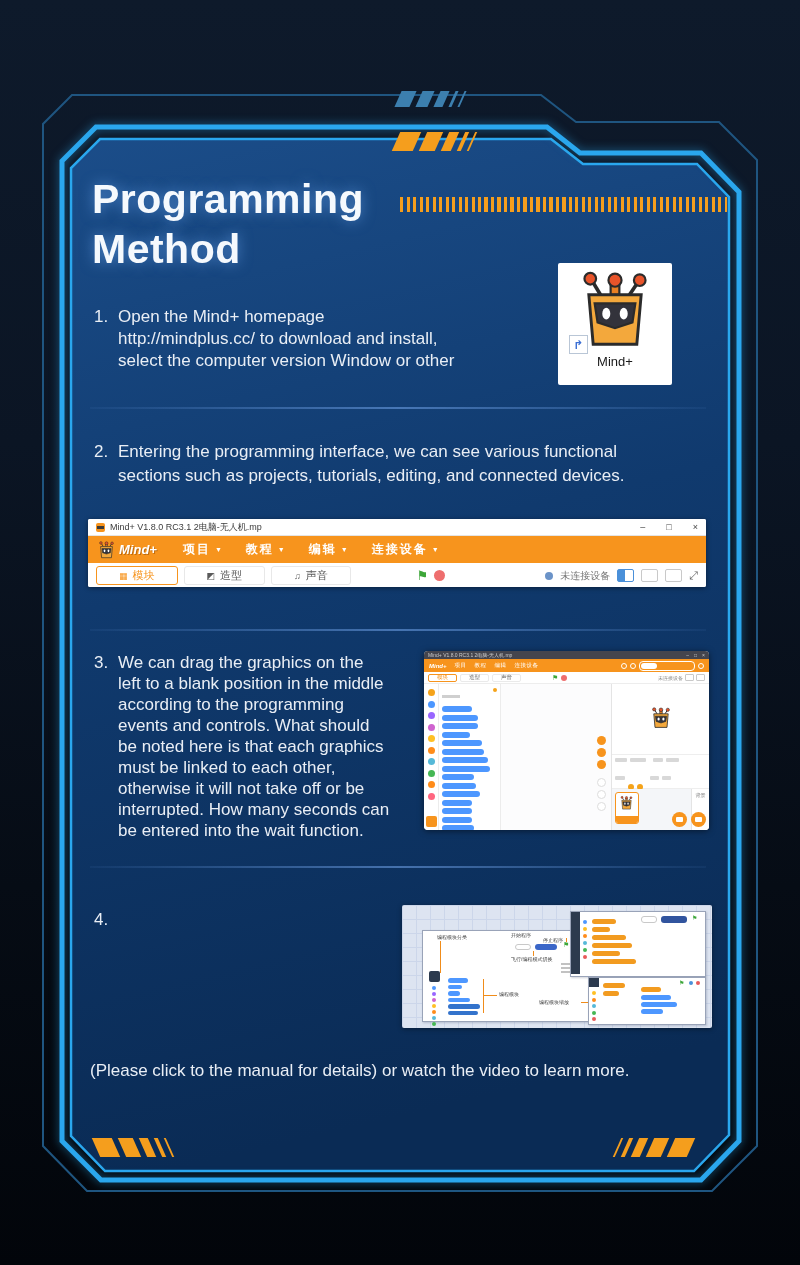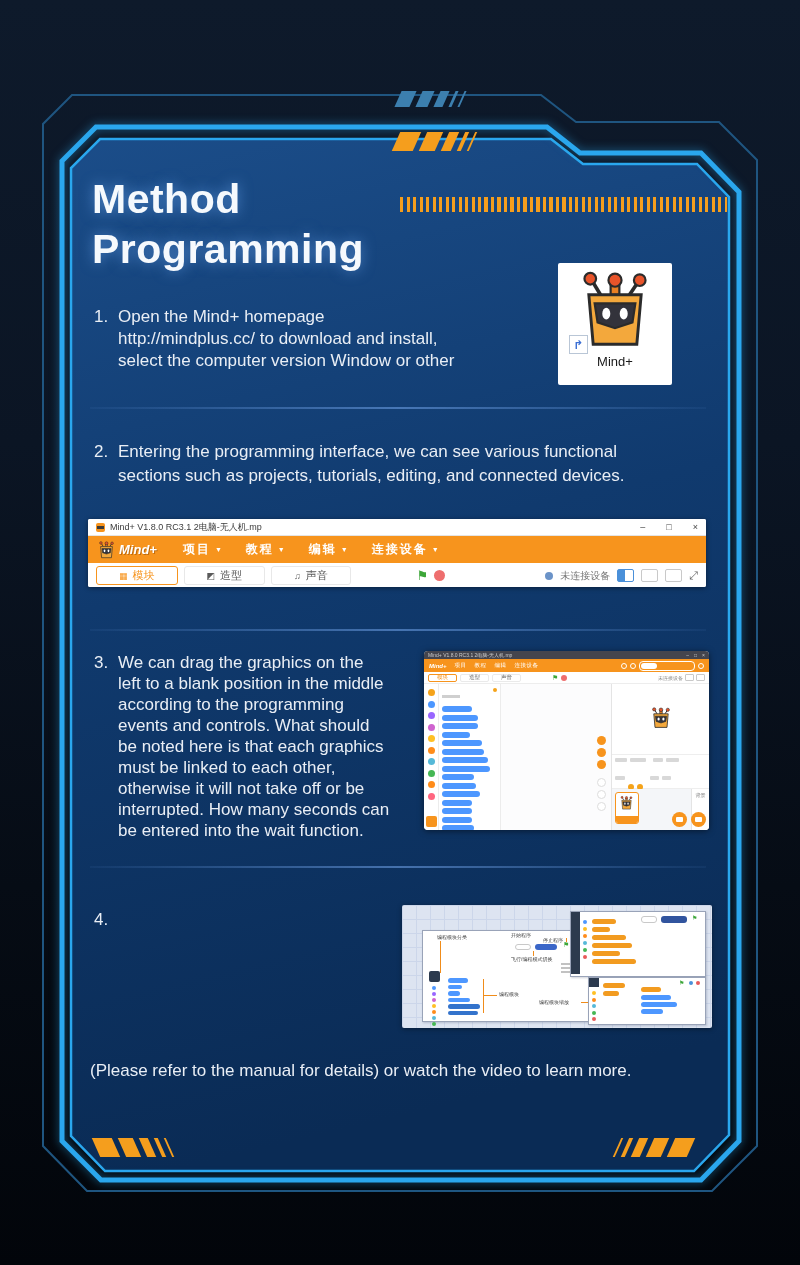--- a/index.html
+++ b/index.html
@@ -200,22 +200,22 @@
 </div>
 <div class="slashes abs" style="left:617px;top:1138px;height:19px;">
   <span class="sl sl-orange skL" style="width:2px;"></span>
   <span class="sl sl-orange skL" style="width:4px;"></span>
   <span class="sl sl-orange skL" style="width:9px;"></span>
   <span class="sl sl-orange skL" style="width:15px;"></span>
   <span class="sl sl-orange skL" style="width:20px;"></span>
 </div>
 
 <div class="abs title">
+  <div>Programming</div>
   <div>Method</div>
-  <div>Programming</div>
 </div>
 <div class="abs tickstrip"></div>
 
 <div class="abs step" style="left:94px;top:306px;width:440px;line-height:22px;">
   <span class="num">1.</span>
   <span class="txt">Open the Mind+ homepage
 http://mindplus.cc/ to download and install,
 select the computer version Window or other</span>
 </div>
 
@@ -438,21 +438,21 @@
       </div>
     </div>
   </div>
 </div>
 
 <div class="abs sep" style="top:866px;"></div>
 
 <div class="abs step" style="left:94px;top:910px;width:630px;line-height:19px;">
   <span class="num">4.</span>
 </div>
-<div class="abs footerline" style="left:90px;top:1061px;width:630px;">(Please refer to the manual for details) or watch the video to learn more.</div>
+<div class="abs footerline" style="left:90px;top:1061px;width:630px;">(Please click to the manual for details) or watch the video to learn more.</div>
 
 <div class="abs shot4">
 
   <div class="win winA">
     <span class="ann" style="left:14px;top:3px;">编程模块分类</span>
     <span class="lead" style="left:17px;top:10px;width:1px;height:32px;"></span>
     <span class="dk" style="left:6px;top:40px;width:11px;height:11px;"></span>
     <span class="dotcol" style="left:9px;top:55px;gap:2px;">
         <b style="width: 4px; height: 4px; background: rgb(76, 151, 255);"></b>
         <b style="width: 4px; height: 4px; background: rgb(153, 102, 255);"></b>

